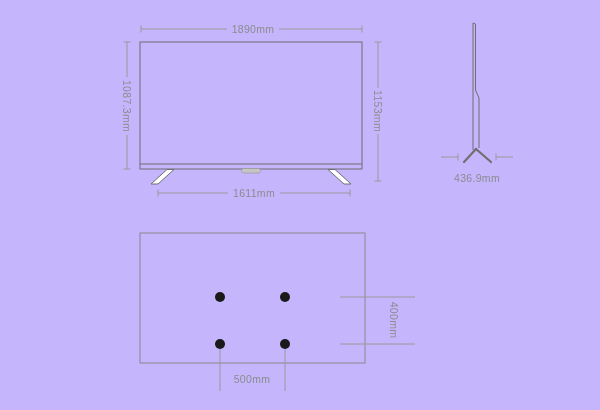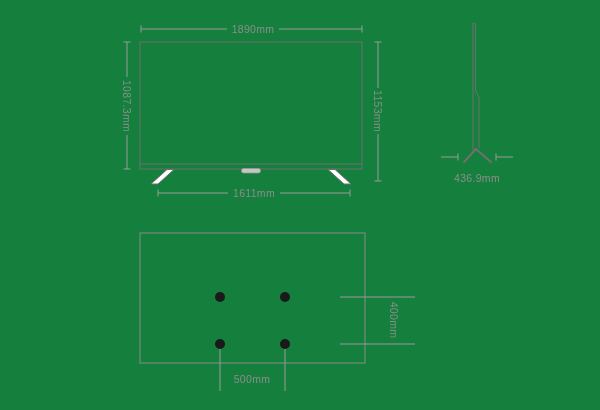--- a/index.html
+++ b/index.html
@@ -5,21 +5,21 @@
   html, body {
     margin: 0;
     padding: 0;
     background: #ffffff;
     font-family: "Liberation Sans", sans-serif;
   }
   #canvas {
     position: relative;
     width: 600px;
     height: 410px;
-    background: #15803d;
+    background: #c4b5fd;
     overflow: hidden;
   }
   svg { display: block; }
   .outline {
     fill: none;
     stroke: #6f6f6f;
     stroke-width: 1;
   }
   .outline-light {
     fill: none;

